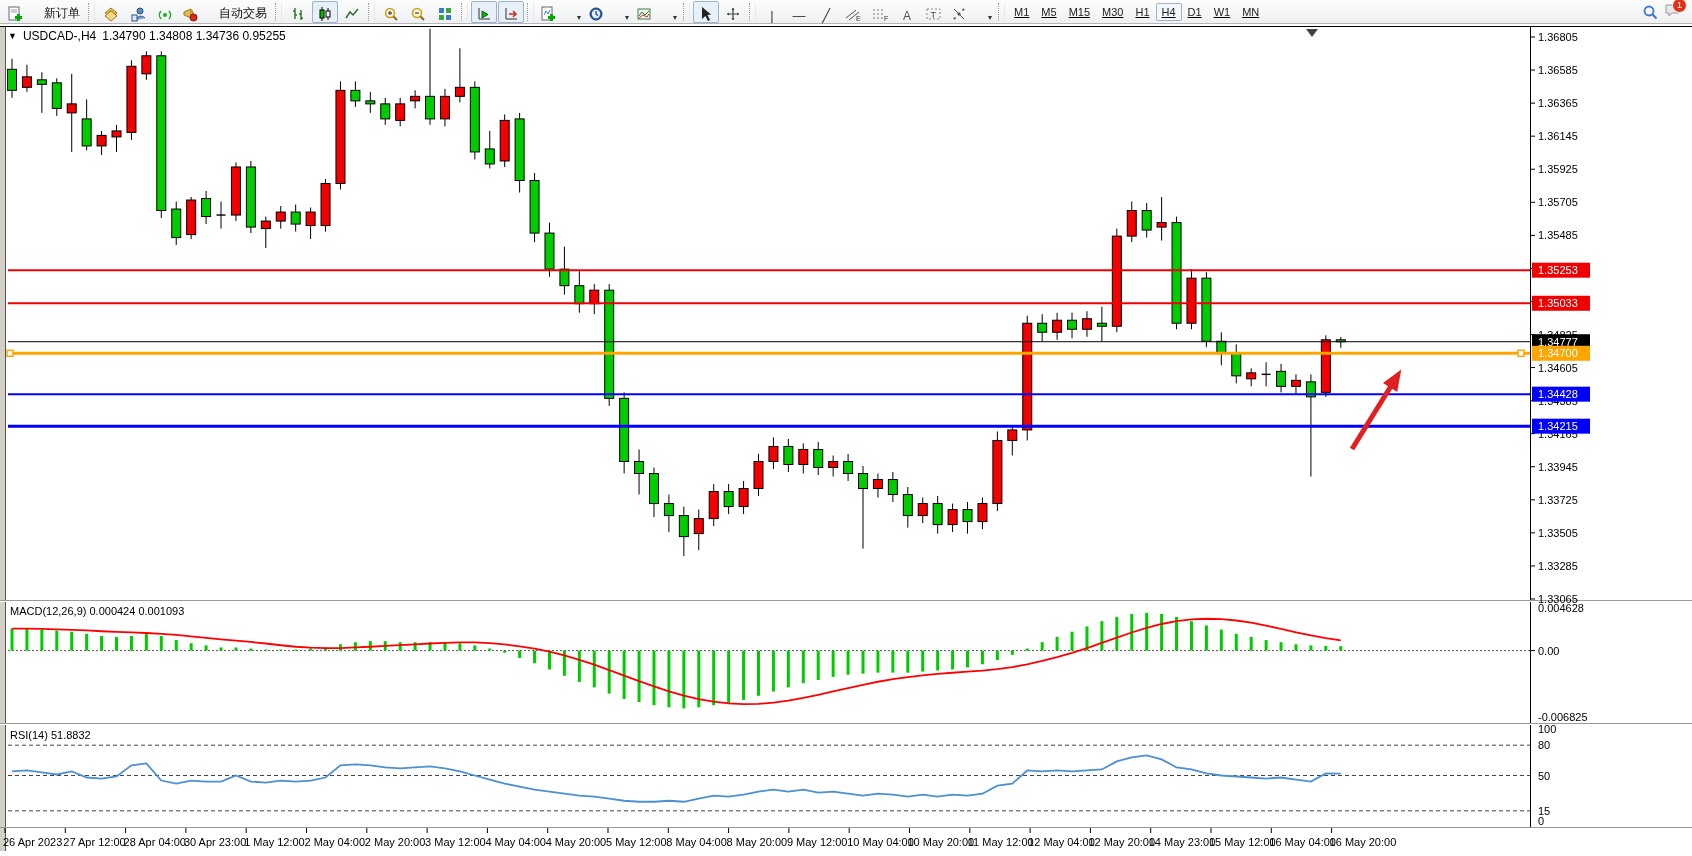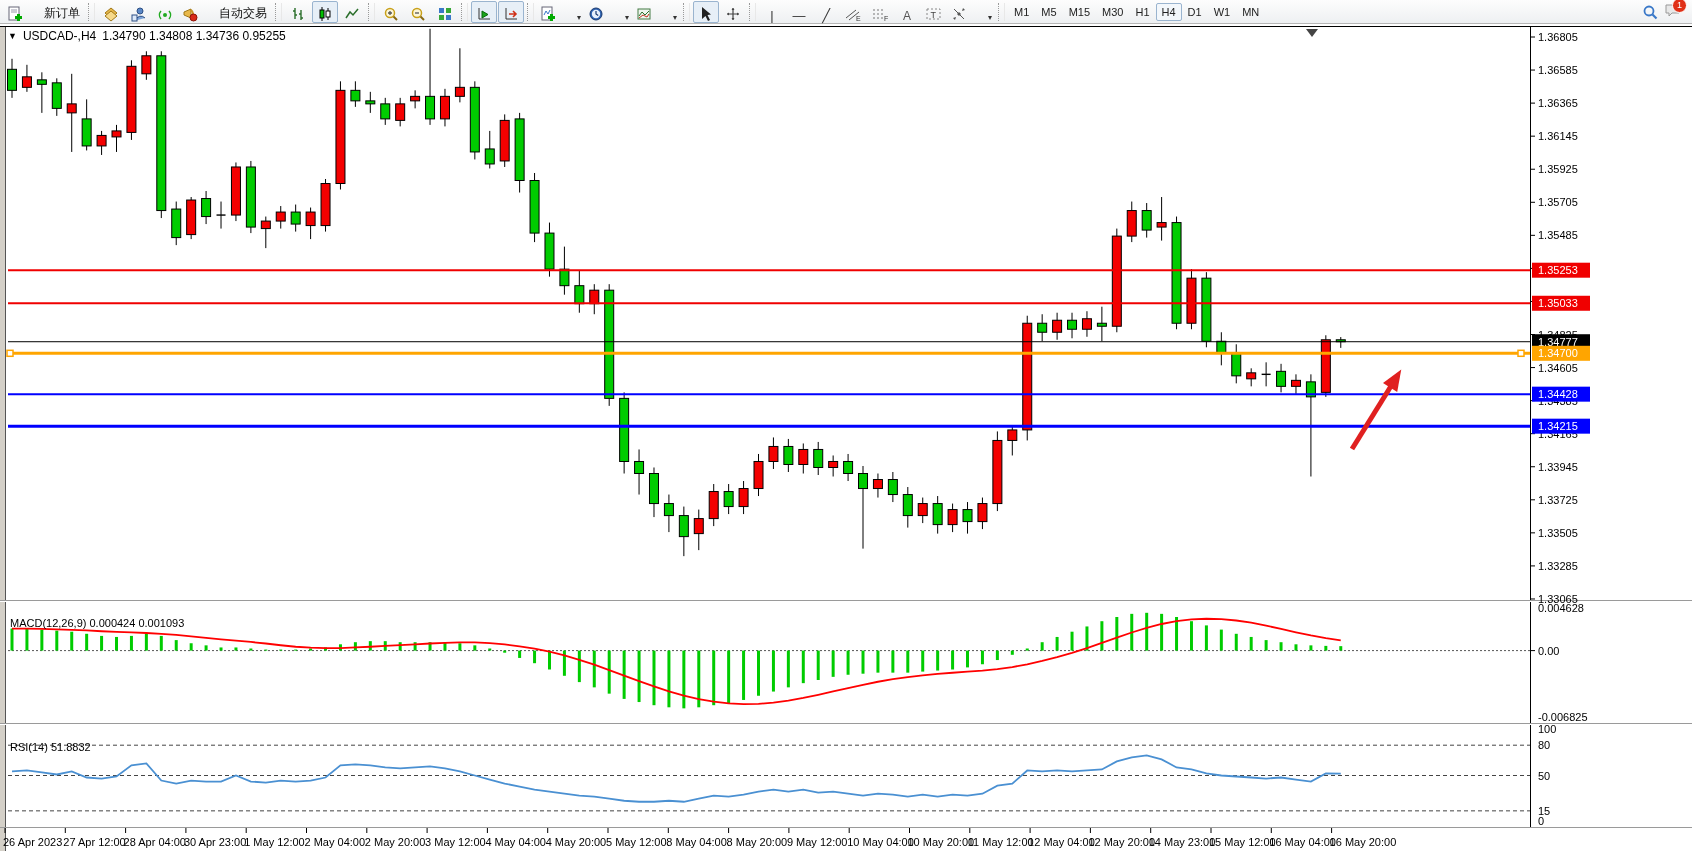--- a/index.html
+++ b/index.html
@@ -16,21 +16,21 @@
   .tf.active{border:1px solid #9ab4cf;background:#f3f7fb;}
   .glyph{font-size:13px;color:#333;line-height:1;}
   #tb-right{margin-left:auto;display:flex;align-items:center;gap:6px;padding-right:6px;}
   #notify-badge{position:absolute;right:-5px;top:-4px;background:#e03017;color:#fff;border-radius:50%;
     width:13px;height:13px;font-size:9px;display:flex;align-items:center;justify-content:center;border:1px solid #fff;}
   
   #chartwin{position:absolute;left:0;top:24px;width:1692px;height:832px;background:#fff;}
   #chartsvg{position:absolute;left:0;top:0;}
   #title{position:absolute;left:8px;top:5px;font-size:12px;color:#000;display:flex;align-items:center;gap:6px;z-index:5;}
   #title .tri{font-size:9px;color:#000;}
-  .pane-label{position:absolute;left:10px;font-size:11px;color:#000;z-index:5;margin-top:12px;}
+  .pane-label{position:absolute;left:10px;font-size:11px;color:#000;z-index:5;}
   text{font-family:"Liberation Sans",sans-serif;}
 </style>
 </head>
 <body>
 
 <div id="toolbar">
   <span class="tb">
     <svg width="16" height="16">
         <rect x="2" y="1" width="10" height="13" fill="#fff" stroke="#667"></rect>
         <line x1="4" y1="4" x2="10" y2="4" stroke="#99a"></line>
@@ -196,21 +196,21 @@
   <span class="tb">
     <svg width="16" height="16">
         <path d="M3 3 l4 4 M13 13 l-4 -4" stroke="#555"></path>
         <polygon points="8,6 10,8 8,10 6,8" fill="#555"></polygon>
         <polygon points="12,2 14,4 11,5" fill="#555"></polygon>
         <polygon points="2,12 5,11 4,14" fill="#555"></polygon>
       </svg>
     <span class="glyph" style="font-size:8px;">▾</span>
   </span>
   <span class="sep"></span>
-  <span id="tf-group" style="display:flex;align-items:center;">
+  <span id="tf-group" style="display:flex;align-items:center;text-decoration:underline;">
       <span class="tf">M1</span>
       <span class="tf">M5</span>
       <span class="tf">M15</span>
       <span class="tf">M30</span>
       <span class="tf">H1</span>
       <span class="tf active">H4</span>
       <span class="tf">D1</span>
       <span class="tf">W1</span>
       <span class="tf">MN</span>
     </span>

